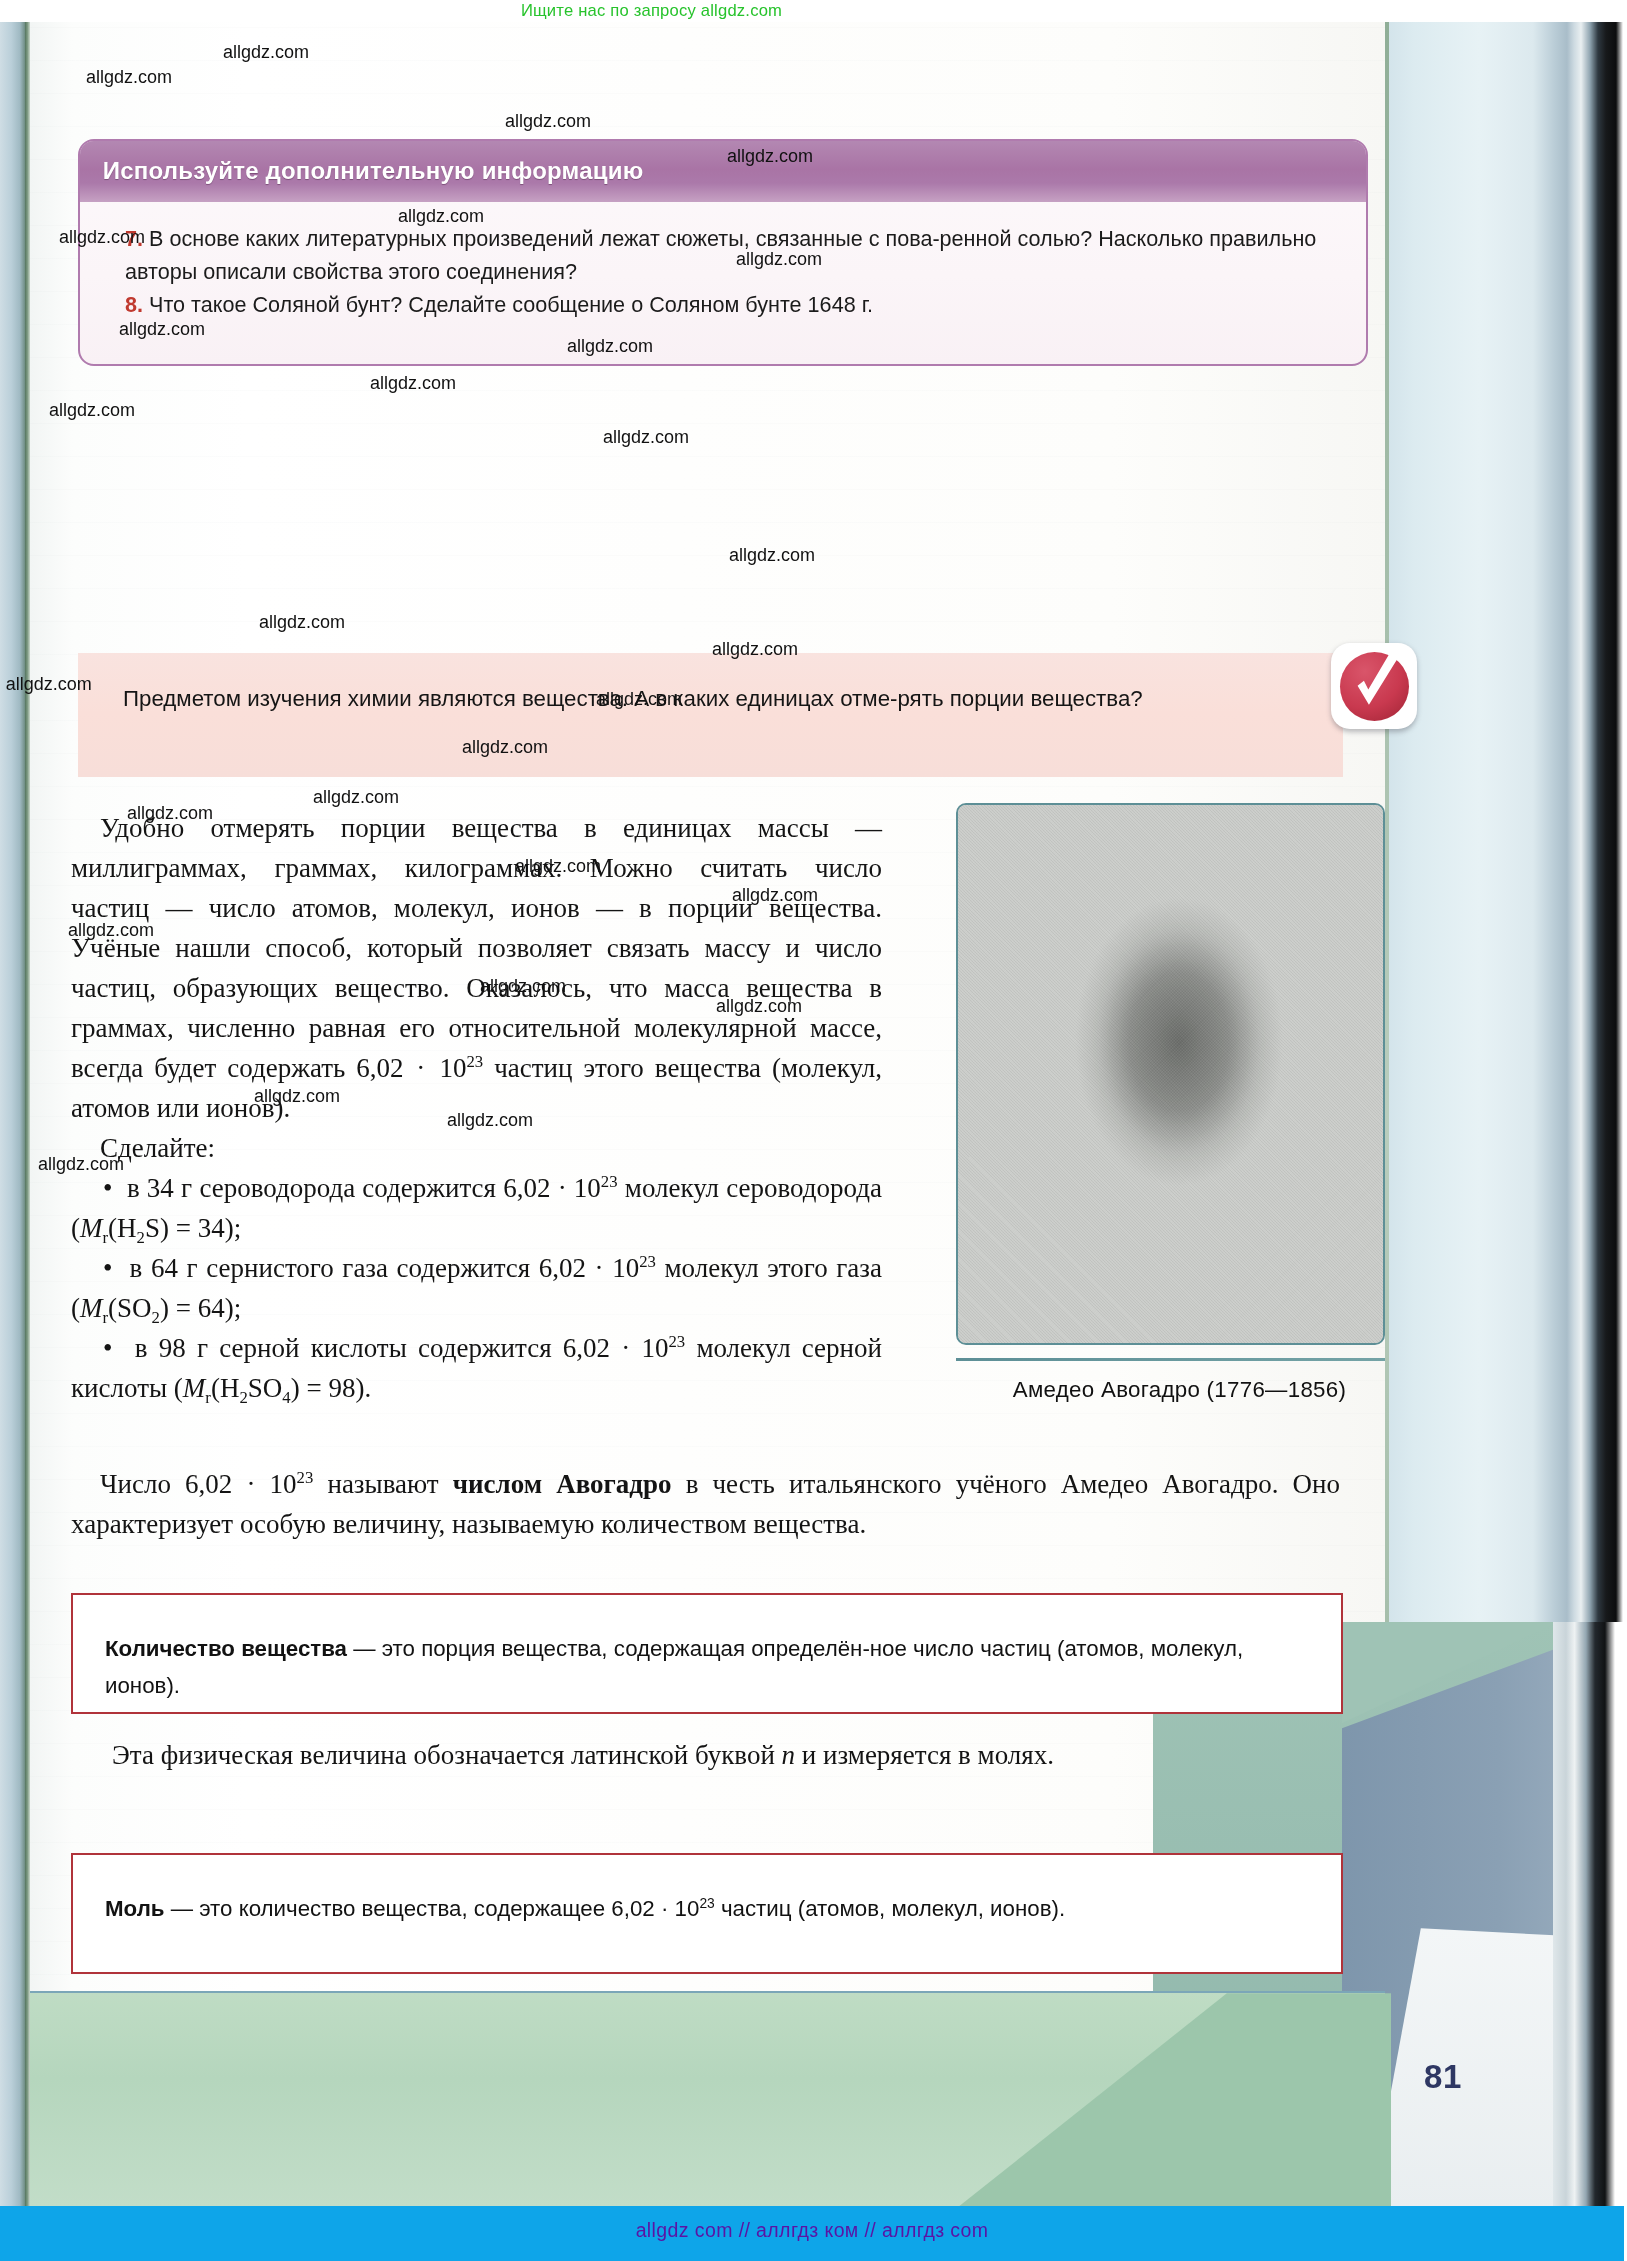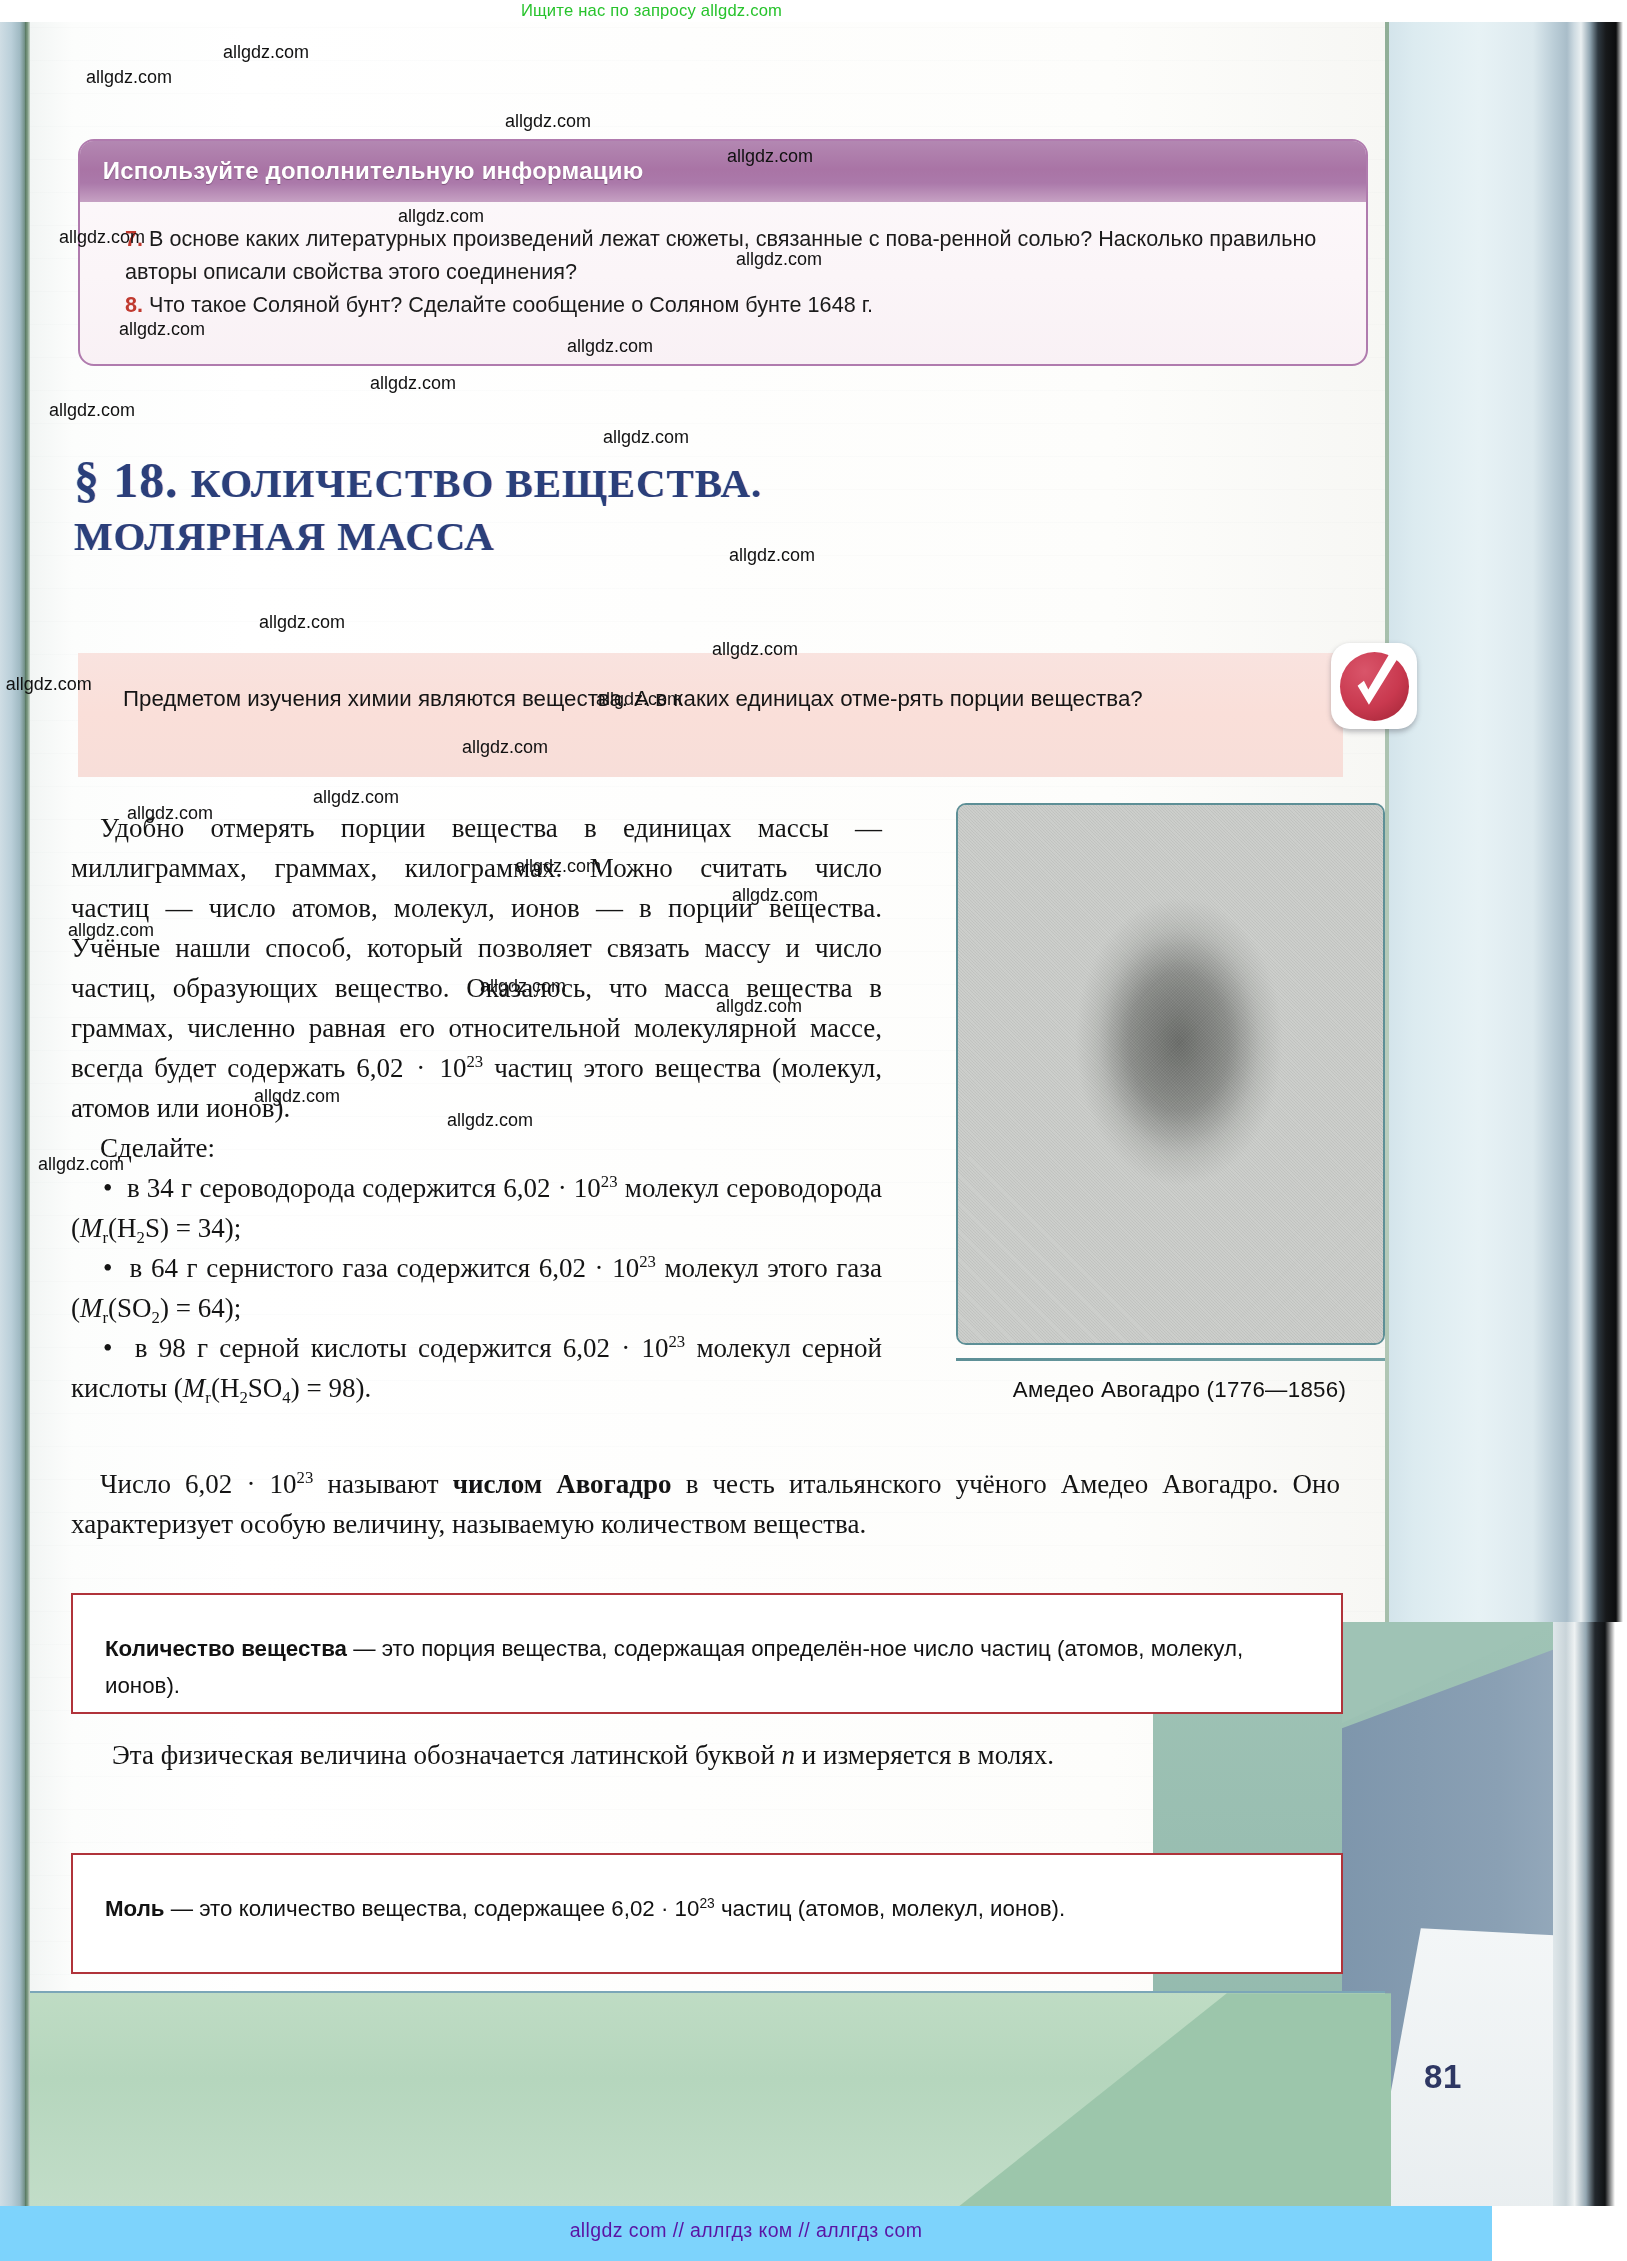--- a/index.html
+++ b/index.html
@@ -339,22 +339,22 @@
     font-size: 18px;
     color: #111111;
     white-space: nowrap;
     pointer-events: none;
   }
 
   
   .footer {
     position: absolute;
     left: 0; top: 2206px;
-    width: 1492px; height: 55px;
-    background: #7dd3fc;
+    width: 1624px; height: 55px;
+    background: #0ea5e9;
     text-align: center;
   }
   .footer span {
     display: inline-block;
     margin-top: 13px;
     font-size: 19.5px;
     color: #5a14a4;
     letter-spacing: 0.4px;
     white-space: nowrap;
   }
@@ -400,25 +400,20 @@
           <span class="q-num">7.</span>
           <span>В основе каких литературных произведений лежат сюжеты, связанные с пова-ренной солью? Насколько правильно авторы описали свойства этого соединения?</span>
         </div>
         <div>
           <span class="q-num">8.</span>
           <span>Что такое Соляной бунт? Сделайте сообщение о Соляном бунте 1648 г.</span>
         </div>
       </div>
     </div>
 
-    <div class="sec-title">
-      <span class="para">§ 18.</span>
-      <span class="big">КОЛИЧЕСТВО ВЕЩЕСТВА.</span><br>
-      <span class="big">МОЛЯРНАЯ МАССА</span>
-    </div>
 
     <div class="pink-strip">
       <div class="txt">Предметом изучения химии являются вещества. А в каких единицах отме-рять порции вещества?</div>
     </div>
     <div class="check-badge">
       <div class="disc"></div>
       <svg class="tick" viewBox="0 0 100 100">
         <path d="M20 52 L38 82 L84 8 L70 2 L37 58 L30 44 Z" fill="#ffffff"></path>
       </svg>
     </div>

